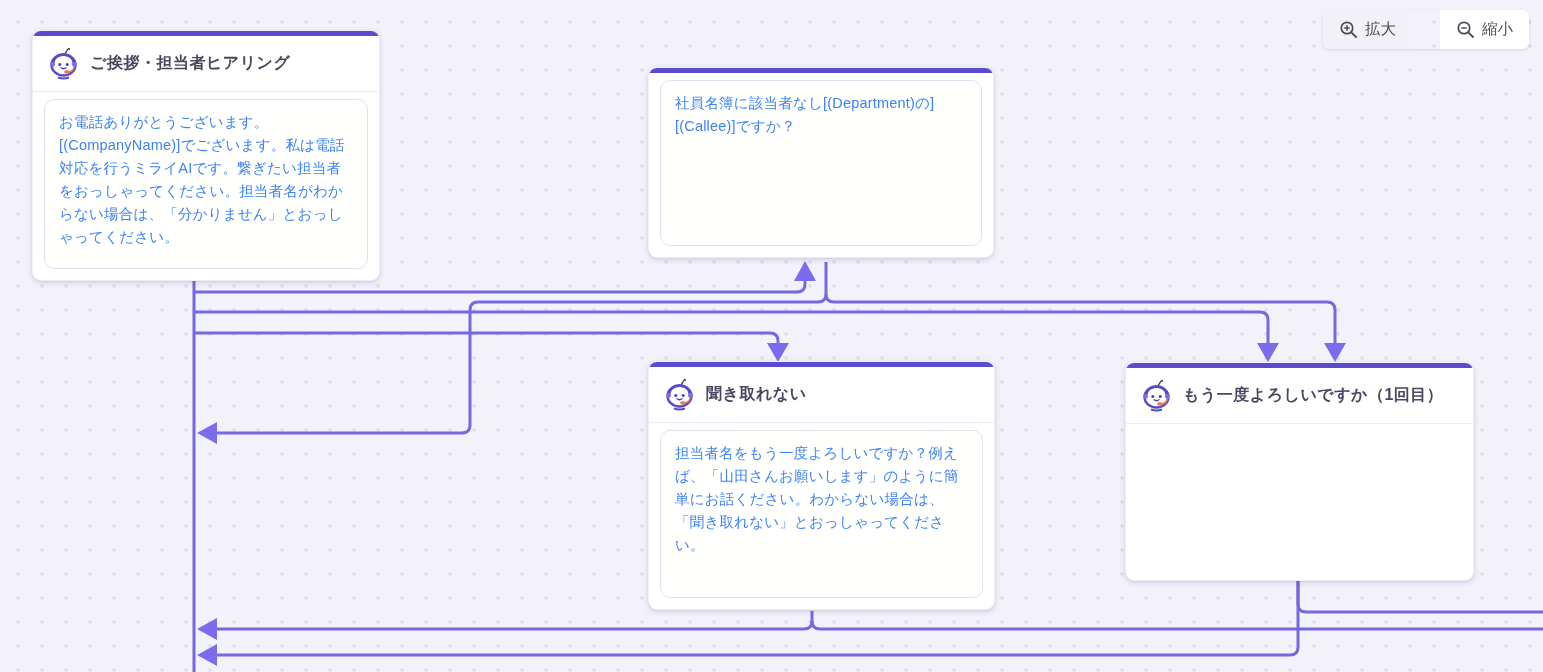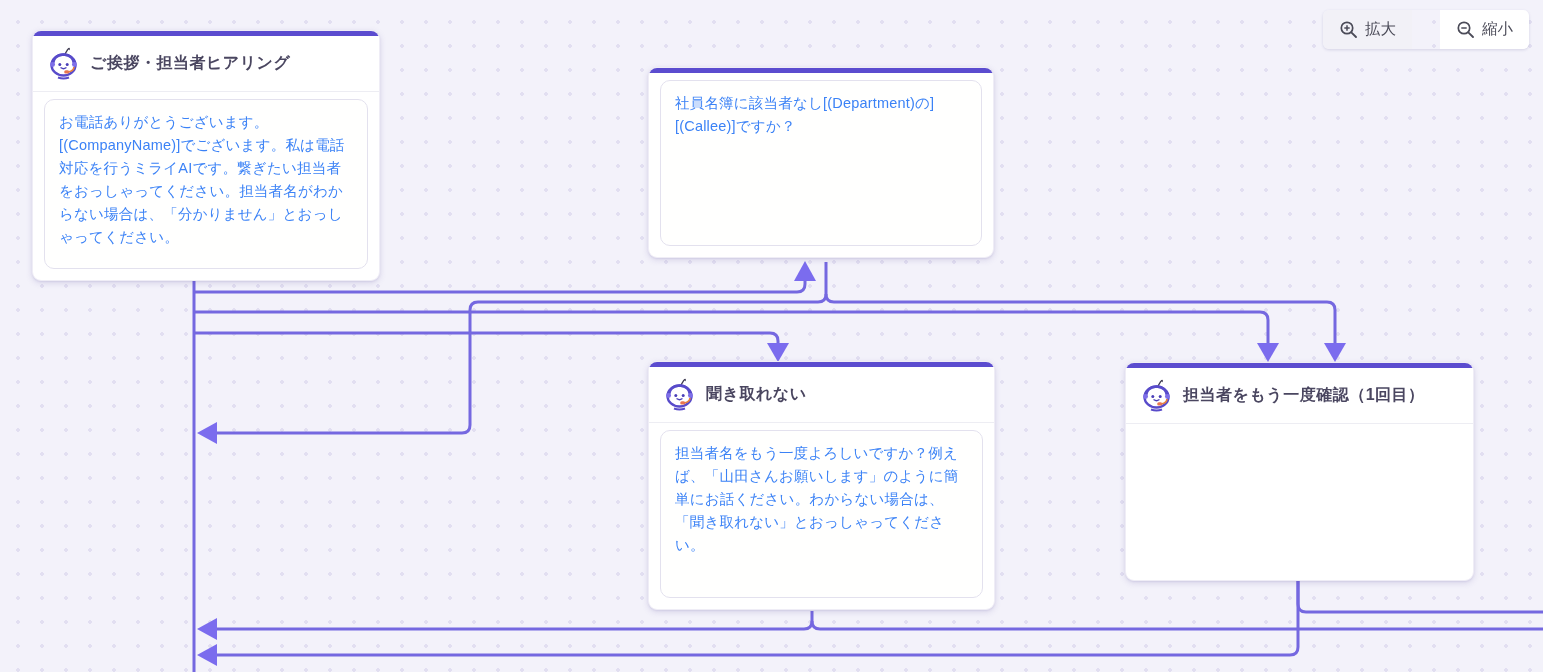--- a/index.html
+++ b/index.html
@@ -199,21 +199,21 @@
         <path d="M5,16.5 Q6,8 15.5,7.5 Q25,8 26,16.5" fill="none" stroke="#584bca" stroke-width="2.4"></path>
         <circle cx="4.6" cy="17.5" r="2.4" fill="#7e6fe8"></circle>
         <circle cx="26.4" cy="17.5" r="2.4" fill="#7e6fe8"></circle>
         <circle cx="11.8" cy="17.5" r="1.5" fill="#4a3fb8"></circle>
         <circle cx="19.2" cy="17.5" r="1.5" fill="#4a3fb8"></circle>
         <path d="M13,20.8 Q15.5,22.6 18,20.8" fill="none" stroke="#4a3fb8" stroke-width="1.4" stroke-linecap="round"></path>
         <path d="M26,20 Q25.5,24.5 20,24.8" fill="none" stroke="#e8823f" stroke-width="1.8"></path>
         <rect x="16.2" y="23.2" width="5" height="3.4" rx="1.6" fill="#e8764f"></rect>
         <path d="M10,30.5 Q15.5,32.5 21,30.5" fill="none" stroke="#584bca" stroke-width="2"></path>
       </svg>
-      <span class="node-title">担当者をもう一度確認（1回目）</span>
+      <span class="node-title">もう一度よろしいですか（1回目）</span>
     </div>
   </div>
 
   <div class="zoom-panel">
     <button class="zoom-btn zin">
       <svg width="19" height="19" viewBox="0 0 19 19">
         <circle cx="8" cy="8" r="5.7" fill="none" stroke="#4b4b58" stroke-width="1.7"></circle>
         <line x1="12.3" y1="12.3" x2="17" y2="17" stroke="#4b4b58" stroke-width="1.9" stroke-linecap="round"></line>
         <line x1="5.3" y1="8" x2="10.7" y2="8" stroke="#4b4b58" stroke-width="1.5"></line>
         <line x1="8" y1="5.3" x2="8" y2="10.7" stroke="#4b4b58" stroke-width="1.5"></line>

